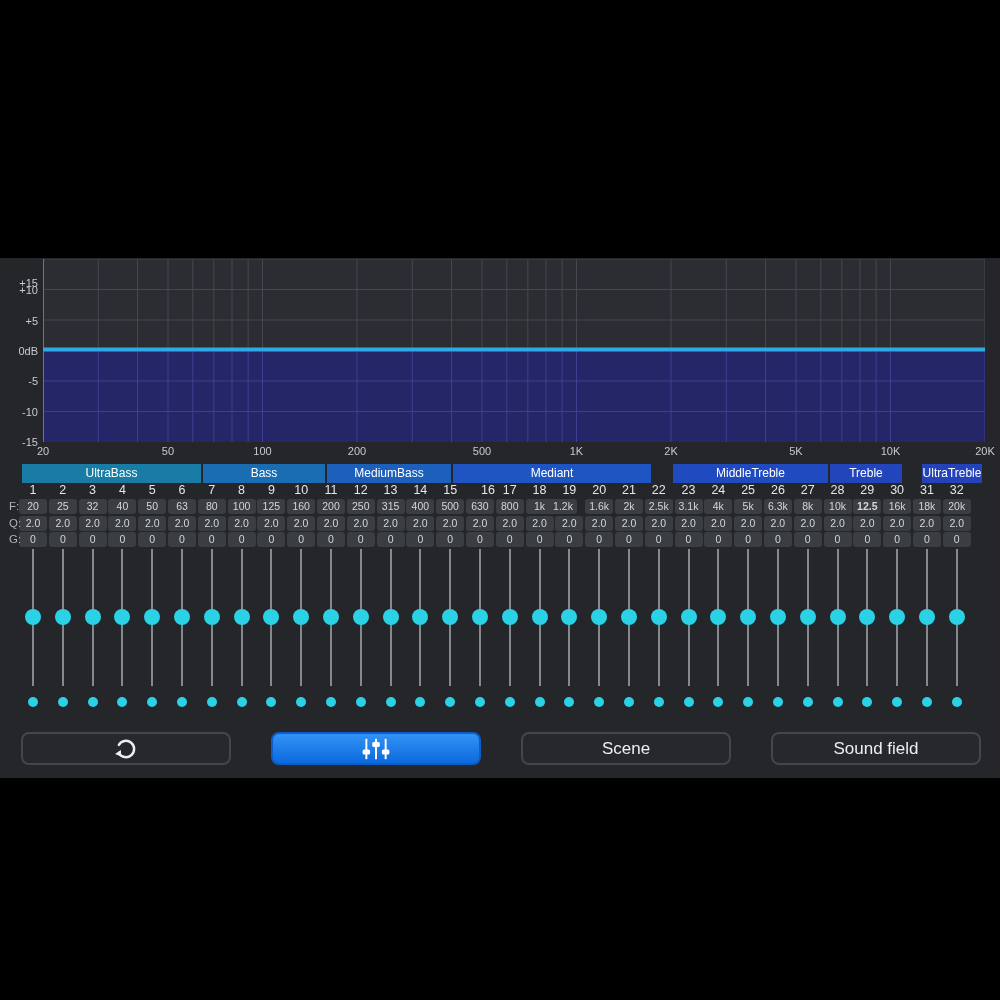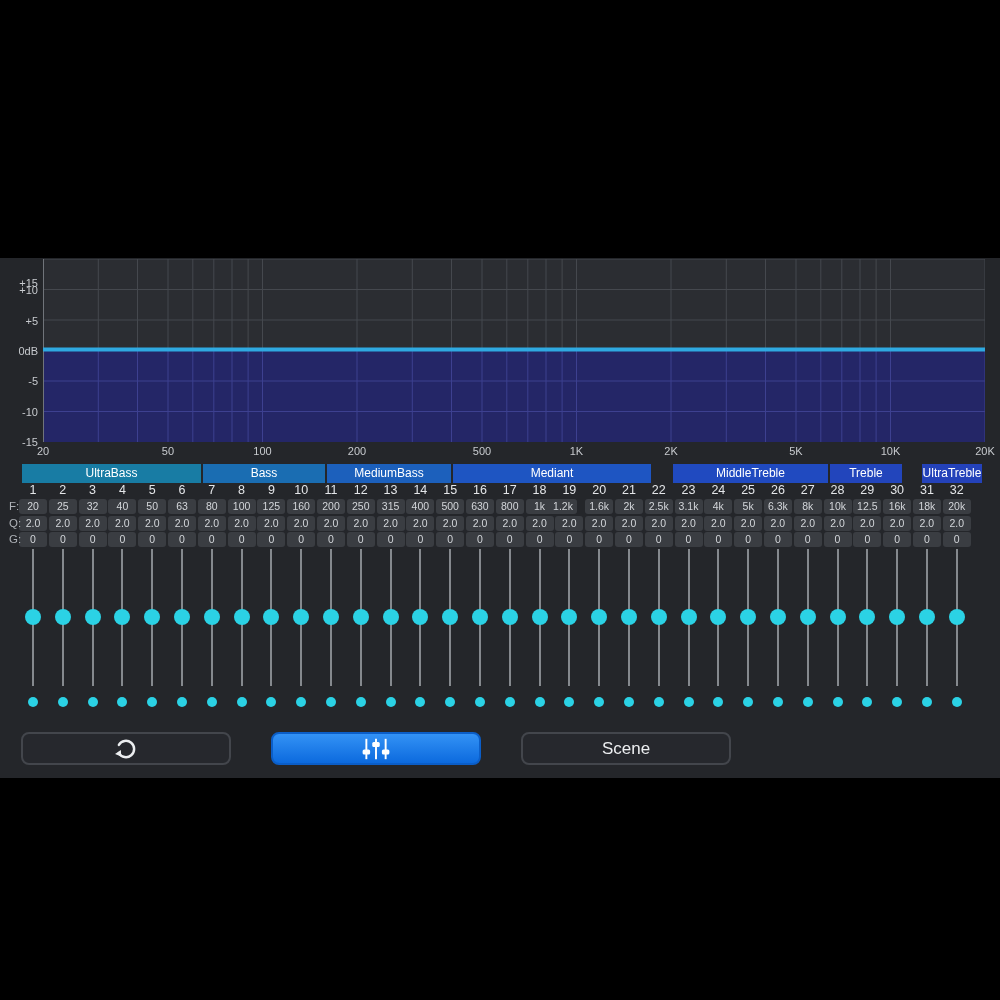--- a/index.html
+++ b/index.html
@@ -257,21 +257,21 @@
       <div class="track" style="left: 419.361px;"></div>
       <div class="knob" style="left: 412.361px; background: rgb(43, 210, 229);"></div>
       <div class="dot" style="left: 415.361px; background: rgb(43, 210, 229);"></div>
       <div class="ch-num" style="left: 435.158px;">15</div>
       <div class="chip f" style="left: 436.158px;">500</div>
       <div class="chip q" style="left: 436.158px;">2.0</div>
       <div class="chip g" style="left: 436.158px;">0</div>
       <div class="track" style="left: 449.158px;"></div>
       <div class="knob" style="left: 442.158px; background: rgb(43, 210, 229);"></div>
       <div class="dot" style="left: 445.158px; background: rgb(43, 210, 229);"></div>
-      <div class="ch-num" style="left: 464.955px;">16</div>
+      <div class="ch-num" style="left: 464.955px; text-align: right;">16</div>
       <div class="chip f" style="left: 465.955px;">630</div>
       <div class="chip q" style="left: 465.955px;">2.0</div>
       <div class="chip g" style="left: 465.955px;">0</div>
       <div class="track" style="left: 478.955px;"></div>
       <div class="knob" style="left: 471.955px; background: rgb(43, 210, 229);"></div>
       <div class="dot" style="left: 474.955px; background: rgb(43, 210, 229);"></div>
       <div class="ch-num" style="left: 494.752px;">17</div>
       <div class="chip f" style="left: 495.752px;">800</div>
       <div class="chip q" style="left: 495.752px;">2.0</div>
       <div class="chip g" style="left: 495.752px;">0</div>
@@ -349,21 +349,21 @@
       <div class="knob" style="left: 799.722px; background: rgb(43, 210, 229);"></div>
       <div class="dot" style="left: 802.722px; background: rgb(43, 210, 229);"></div>
       <div class="ch-num" style="left: 822.519px;">28</div>
       <div class="chip f" style="left: 823.519px;">10k</div>
       <div class="chip q" style="left: 823.519px;">2.0</div>
       <div class="chip g" style="left: 823.519px;">0</div>
       <div class="track" style="left: 836.519px;"></div>
       <div class="knob" style="left: 829.519px; background: rgb(43, 210, 229);"></div>
       <div class="dot" style="left: 832.519px; background: rgb(43, 210, 229);"></div>
       <div class="ch-num" style="left: 852.316px;">29</div>
-      <div class="chip f" style="left: 853.316px;">12.5</div>
+      <div class="chip f" style="left: 853.316px; font-weight: bold;">12.5</div>
       <div class="chip q" style="left: 853.316px;">2.0</div>
       <div class="chip g" style="left: 853.316px;">0</div>
       <div class="track" style="left: 866.316px;"></div>
       <div class="knob" style="left: 859.316px; background: rgb(43, 210, 229);"></div>
       <div class="dot" style="left: 862.316px; background: rgb(43, 210, 229);"></div>
       <div class="ch-num" style="left: 882.113px;">30</div>
       <div class="chip f" style="left: 883.113px;">16k</div>
       <div class="chip q" style="left: 883.113px;">2.0</div>
       <div class="chip g" style="left: 883.113px;">0</div>
       <div class="track" style="left: 896.113px;"></div>
@@ -401,14 +401,17 @@
       <line x1="14" y1="2.5" x2="14" y2="21.5" stroke="#fff" stroke-width="1.8"></line>
       <line x1="23" y1="2.5" x2="23" y2="21.5" stroke="#fff" stroke-width="1.8"></line>
       <rect x="1.5" y="12.5" width="7" height="4.6" rx="1.4" fill="#fff"></rect>
       <rect x="10.5" y="5.5" width="7" height="4.6" rx="1.4" fill="#fff"></rect>
       <rect x="19.5" y="12.5" width="7" height="4.6" rx="1.4" fill="#fff"></rect>
     </svg>
   </div>
   <div class="btn dark" style="left:521px">
     <span>Scene</span>
   </div>
+  <div class="btn dark" style="left:771px">
+    <span>Sound field</span>
+  </div>
 
 </div>
 
 </body></html>

